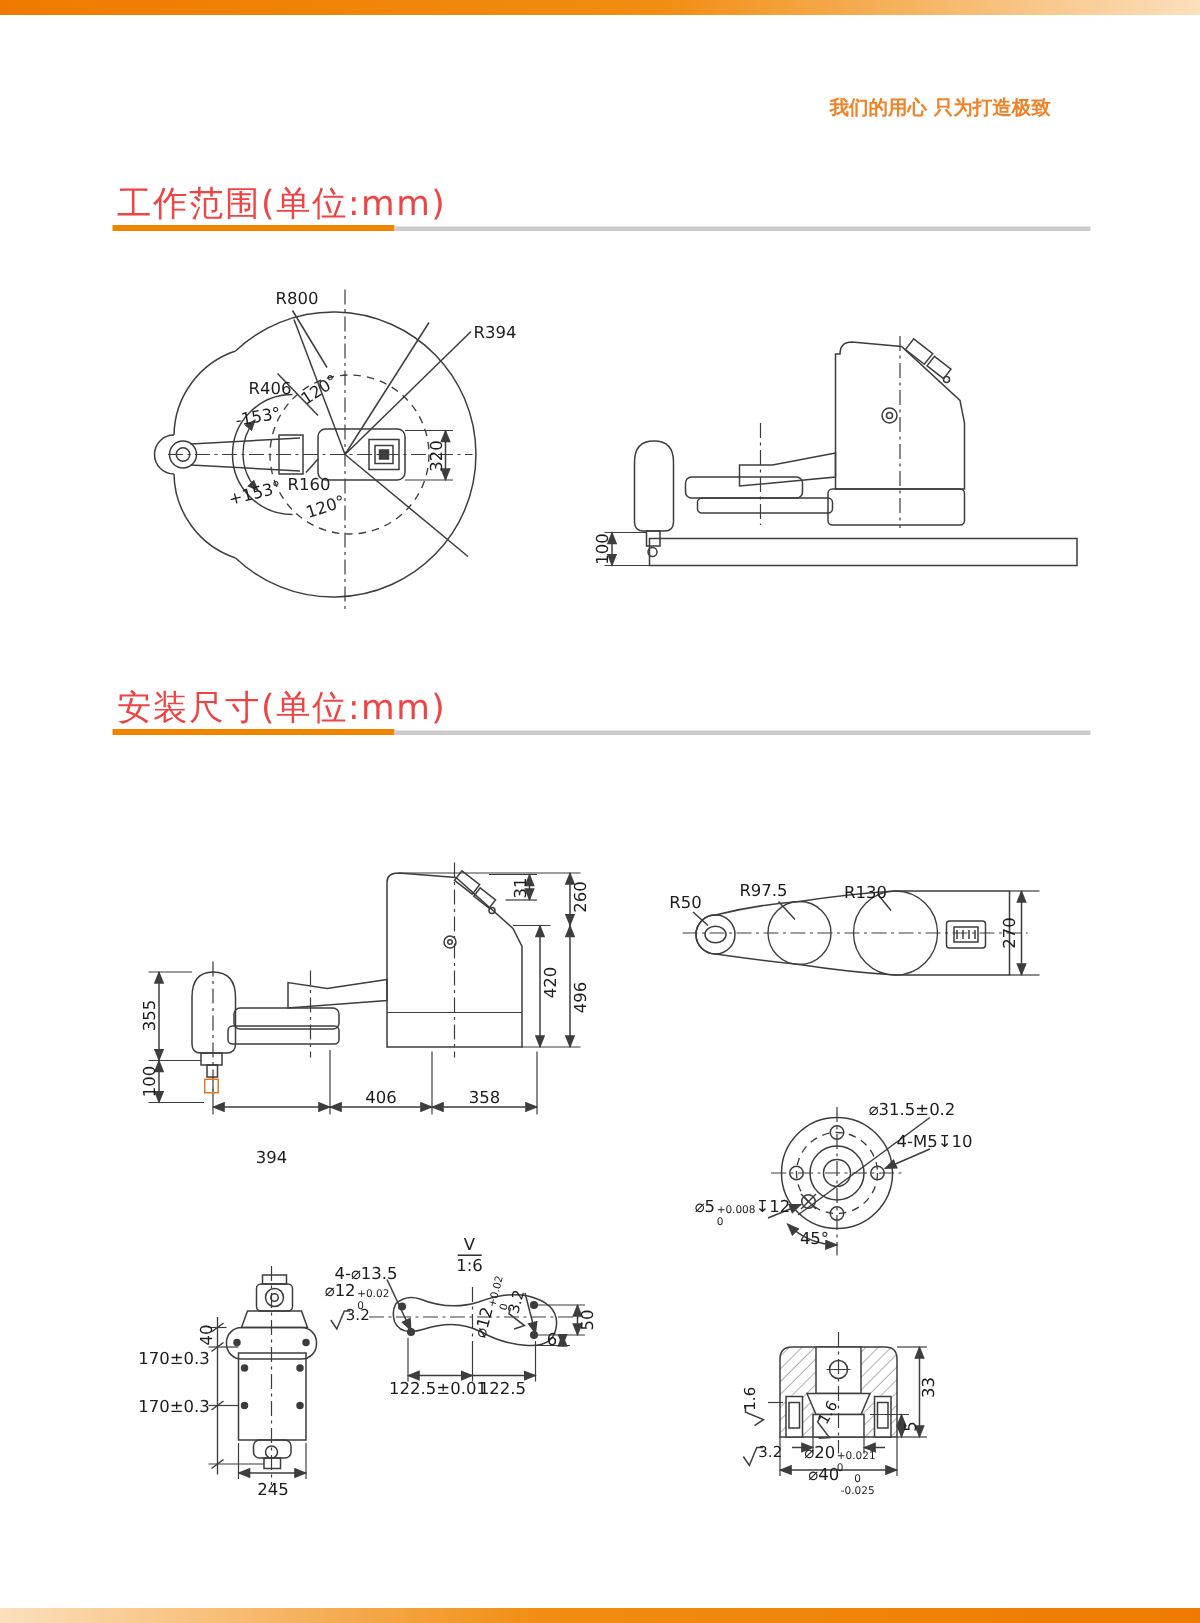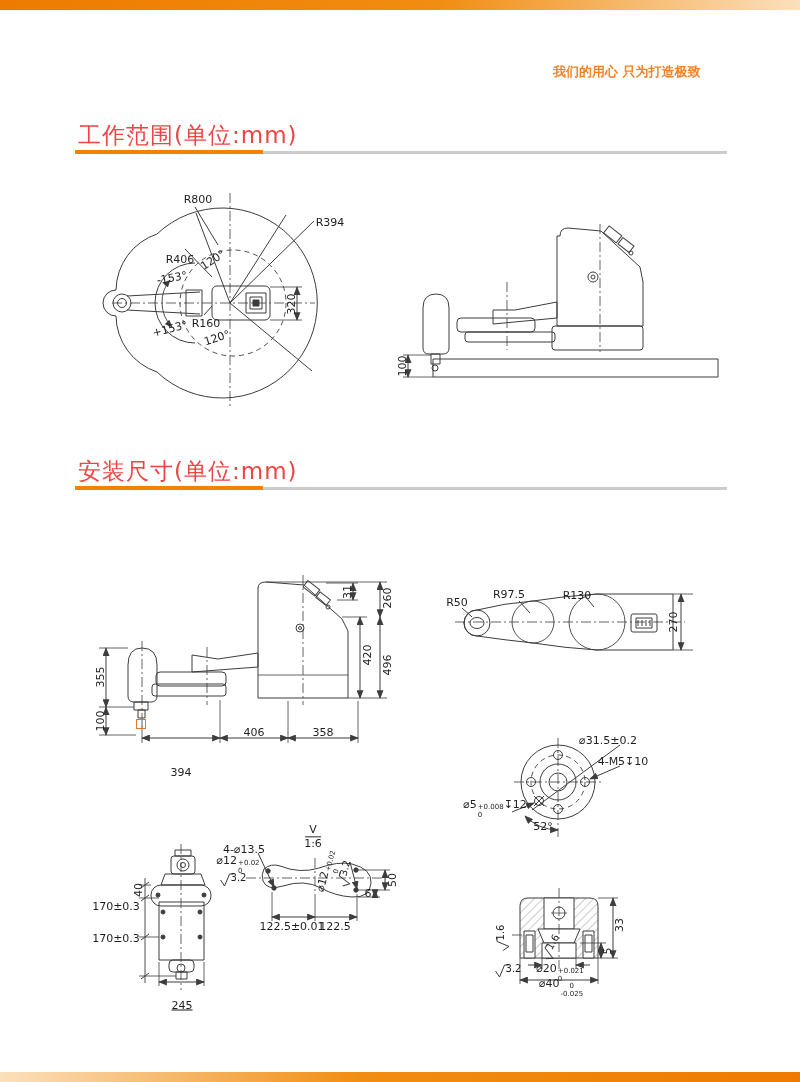--- a/index.html
+++ b/index.html
@@ -263,21 +263,21 @@
       <line x1="150" y1="41" x2="120" y2="54" marker-end="url(#me)"></line>
       <line x1="42" y1="87" x2="64" y2="78" marker-end="url(#me)"></line>
       <path d="M88,105 A48,48 0 0 1 55,91" marker-start="url(#me)" marker-end="url(#me)"></path>
     </svg>
     <span class="dim ctr" style="left:138px;top:15px;">⌀31.5±0.2</span>
     <span class="dim ctr" style="left:153px;top:36px;">4-M5↧10</span>
     <span class="dim ctr" style="left:25px;top:84px;"><span>⌀5</span><span class="stk">
           <i>+0.008</i>
           <i>0</i>
         </span><span>↧12</span></span>
-    <span class="dim ctr" style="left:73px;top:101px;">52°</span>
+    <span class="dim ctr" style="left:73px;top:101px;">45°</span>
   </div>
 
   <div class="drawing" style="left:95px;top:840px;width:200px;height:165px;">
     <svg width="200" height="165" viewBox="0 0 200 165" stroke="#3d3d3d" fill="none" stroke-width="1">
       <defs>
         <marker id="mf" viewBox="0 0 10 8" markerWidth="9" markerHeight="7" refX="9" refY="4" orient="auto-start-reverse">
             <path d="M0,0 L10,4 L0,8 Z" fill="#3d3d3d" stroke="none"></path>
           </marker>
       </defs>
       <line x1="86" y1="4" x2="86" y2="150" stroke-dasharray="10 3 2 3" stroke-width="0.8"></line>
@@ -308,21 +308,21 @@
       <line x1="46" y1="100" x2="54" y2="94"></line>
         <line x1="46" y1="139" x2="54" y2="133"></line>
 
       <line x1="64" y1="122" x2="64" y2="146" stroke-width="0.8"></line>
       <line x1="109" y1="122" x2="109" y2="146" stroke-width="0.8"></line>
       <line x1="64" y1="142" x2="109" y2="142" marker-start="url(#mf)" marker-end="url(#mf)"></line>
     </svg>
     <span class="dim r90" style="left:43px;top:50px;">40</span>
     <span class="dim ctr" style="left:21px;top:66px;">170±0.3</span>
     <span class="dim ctr" style="left:21px;top:98px;">170±0.3</span>
-    <span class="dim ctr" style="left:87px;top:165px;text-decoration:underline;">245</span>
+    <span class="dim ctr" style="left:87px;top:153px;">245</span>
   </div>
 
   <div class="drawing" style="left:218px;top:822px;width:180px;height:118px;">
     <svg width="180" height="118" viewBox="0 0 180 118" stroke="#3d3d3d" fill="none" stroke-width="1">
       <defs>
         <marker id="mg" viewBox="0 0 10 8" markerWidth="9" markerHeight="7" refX="9" refY="4" orient="auto-start-reverse">
             <path d="M0,0 L10,4 L0,8 Z" fill="#3d3d3d" stroke="none"></path>
           </marker>
       </defs>
       <path d="M46,47 Q53,41 62,44 Q82,52 101,46 Q120,39 134,42 Q154,47 153,61 Q152,76 134,75 Q117,74 103,66 Q86,57 65,64 Q49,69 45,59 Q43,52 46,47 Z"></path>

